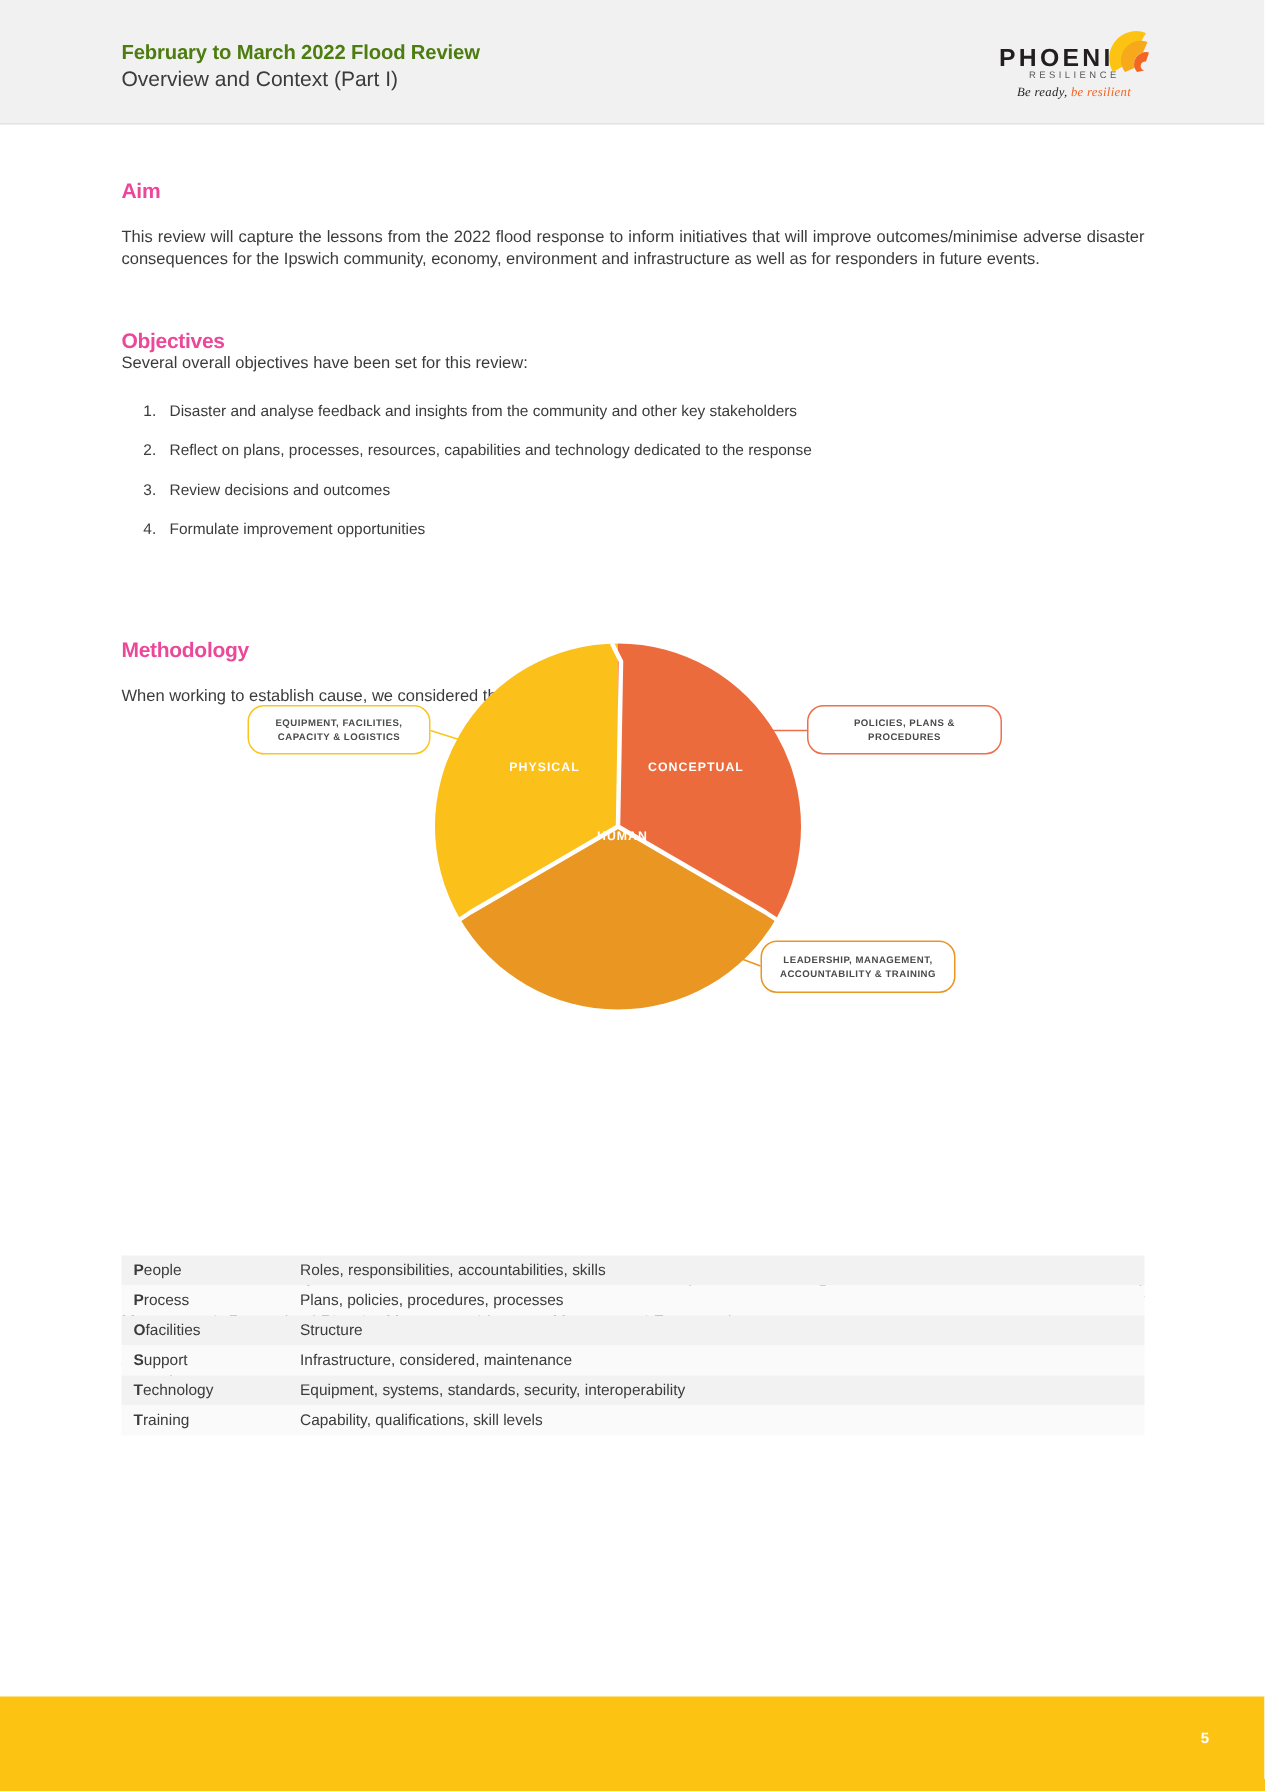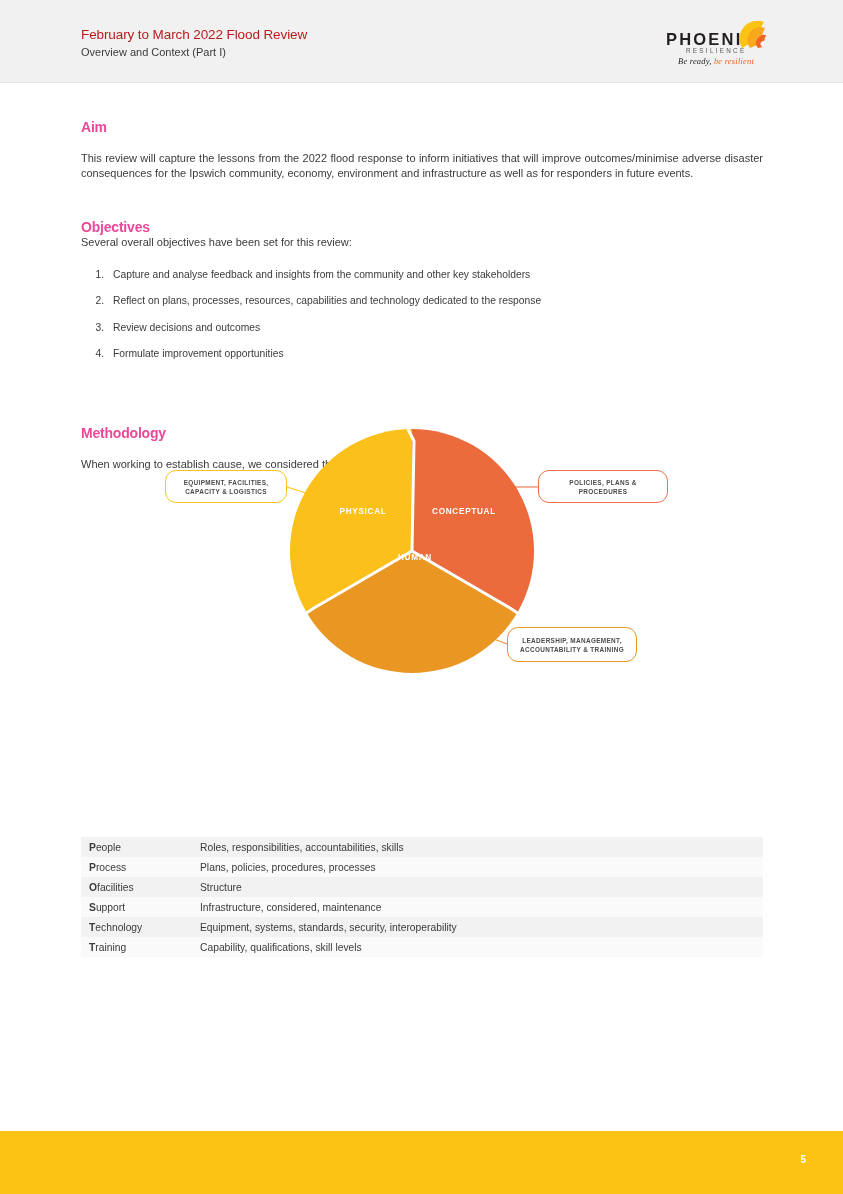--- a/index.html
+++ b/index.html
@@ -25,28 +25,28 @@
     background: #f1f1f1;
     border-bottom: 1px solid #e3e3e3;
   }
   .header-titles {
     position: absolute;
     top: 27px;
     left: 81px;
   }
   .header-title {
     font-size: 13.5px;
-    font-weight: normal;
-    color: #b91c1c;
+    font-weight: bold;
+    color: #4d7c0f;
     letter-spacing: -0.1px;
     line-height: 16px;
     white-space: nowrap;
   }
   .header-subtitle {
-    font-size: 11px;
+    font-size: 14px;
     color: #3b3b3b;
     line-height: 15px;
     margin-top: 2px;
     white-space: nowrap;
   }
 
   
   .logo {
     position: absolute;
     top: 18px;
@@ -241,21 +241,21 @@
 
   <section class="aim-block">
     <h2 class="section-heading">Aim</h2>
     <p class="body-text">This review will capture the lessons from the 2022 flood response to inform initiatives that will improve outcomes/minimise adverse disaster consequences for the Ipswich community, economy, environment and infrastructure as well as for responders in future events.</p>
   </section>
 
   <section class="objectives-block">
     <h2 class="section-heading">Objectives</h2>
     <p class="body-text">Several overall objectives have been set for this review:</p>
     <ol class="objectives-list">
-      <li>Capture and analyse feedback and insights from the community and other key stakeholders</li>
+      <li>Disaster and analyse feedback and insights from the community and other key stakeholders</li>
       <li>Reflect on plans, processes, resources, capabilities and technology dedicated to the response</li>
       <li>Review decisions and outcomes</li>
       <li>Formulate improvement opportunities</li>
     </ol>
   </section>
 
   <section class="methodology-block">
     <h2 class="section-heading">Methodology</h2>
     <p class="body-text">When working to establish cause, we considered three dimensions.</p>
   </section>

